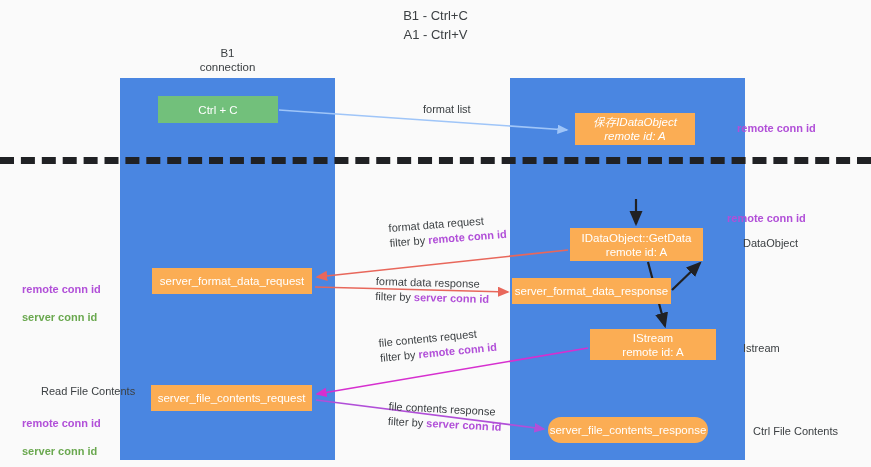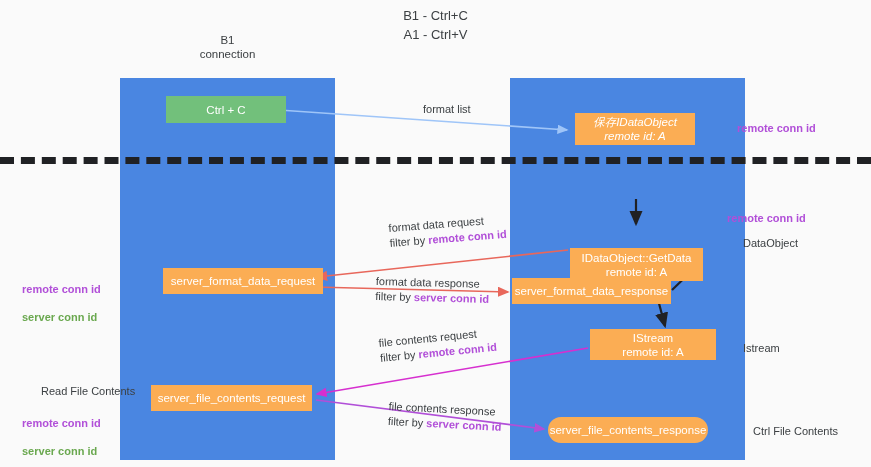--- a/index.html
+++ b/index.html
@@ -29,21 +29,21 @@
   }
 
   
   .col-header {
     font-size: 11.5px;
     color: #3c4043;
     text-align: center;
     line-height: 14px;
     white-space: pre-line;
   }
-  #hdr-b1 { left: 120px; top: 33px; width: 215px; }
+  #hdr-b1 { left: 120px; top: 46px; width: 215px; }
   #hdr-a1 { left: 510px; top: 45px; width: 235px; }
 
   
   .lane { background: #4a86e1; }
   #lane-b1 { left: 120px; top: 78px; width: 215px; height: 382px; }
   #lane-a1 { left: 510px; top: 78px; width: 235px; height: 382px; }
 
   
   #divider {
     left: 0; top: 157px;
@@ -58,28 +58,28 @@
     flex-direction: column;
     align-items: center;
     justify-content: center;
     color: #ffffff;
     font-size: 11.5px;
     line-height: 14px;
     text-align: center;
     white-space: pre-line;
     padding: 2px 4px;
   }
-  .box.green  { background: #72c07b; margin-left: 8px; }
+  .box.green  { background: #72c07b; }
   .box.orange { background: #fbad54; }
 
   #box-ctrlc  { left: 158px; top: 96px;  width: 120px; height: 27px; }
   #box-save   { left: 575px; top: 113px; width: 120px; height: 32px; font-style: italic; }
   #box-ctrlv  { left: 578px; top: 172px; width: 116px; height: 26px; }
-  #box-getdata{ left: 570px; top: 228px; width: 133px; height: 33px; margin-top: 20px; }
-  #box-sfdreq { left: 152px; top: 268px; width: 160px; height: 26px; margin-left: 11px; }
+  #box-getdata{ left: 570px; top: 228px; width: 133px; height: 33px; }
+  #box-sfdreq { left: 152px; top: 268px; width: 160px; height: 26px; }
   #box-sfdres { left: 512px; top: 278px; width: 159px; height: 26px; }
   #box-istream{ left: 590px; top: 329px; width: 126px; height: 31px; }
   #box-sfcreq { left: 151px; top: 385px; width: 161px; height: 26px; }
   #box-sfcres { left: 548px; top: 417px; width: 160px; height: 26px; border-radius: 13px; }
 
   
   .side-note {
     font-size: 11px;
     color: #3c4043;
     line-height: 14px;

